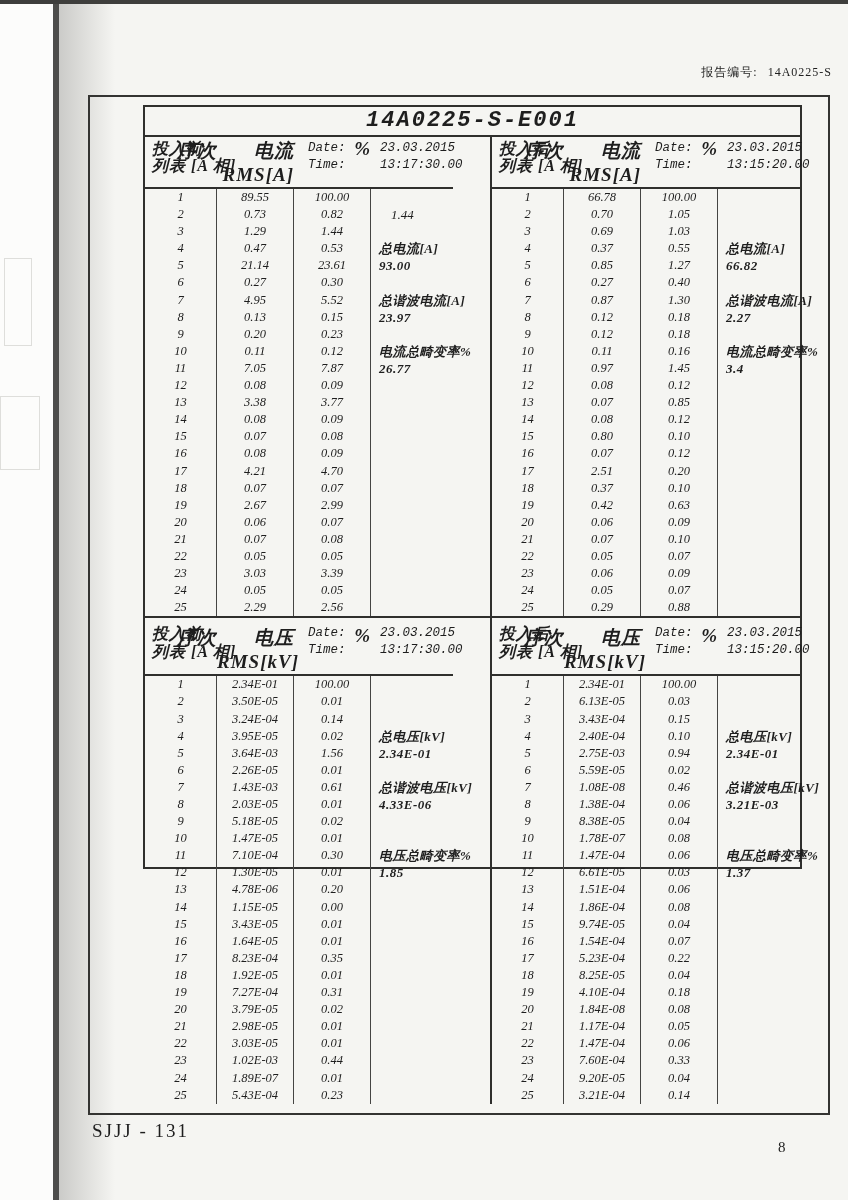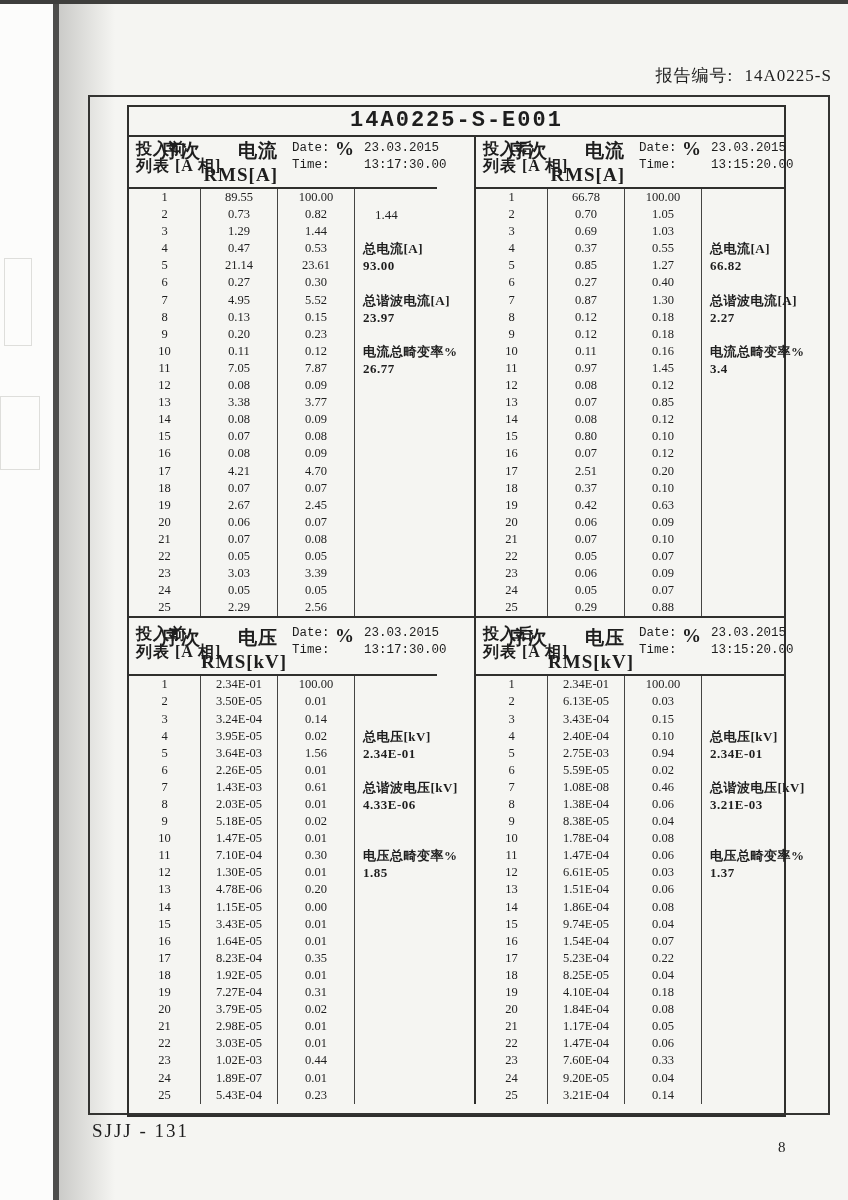--- a/index.html
+++ b/index.html
@@ -19,26 +19,26 @@
   .left-white{position:absolute;left:0;top:0;width:53px;height:1200px;background:#fcfcfb;}
   .scan-left{position:absolute;left:53px;top:0;width:6px;height:1200px;background:#4d4d4b;}
   .scan-left-shadow{position:absolute;left:59px;top:0;width:56px;height:1200px;
     background:linear-gradient(90deg,rgba(125,125,123,.35),rgba(125,125,123,0));}
   .scan-top{position:absolute;left:0;top:0;width:848px;height:4px;background:#3e3e3c;}
   .ghost{position:absolute;border:1px solid #dededb;background:transparent;}
   .g1{left:4px;top:258px;width:28px;height:88px;}
   .g2{left:0px;top:396px;width:40px;height:74px;}
 
   
-  .report-no{position:absolute;top:64px;right:16px;font-size:17px;letter-spacing:1px;}
+  .report-no{position:absolute;top:64px;right:16px;font-size:12px;letter-spacing:1px;}
   .report-no .val{font-family:var(--serif);padding-left:6px;}
 
   
   .outer-frame{position:absolute;left:88px;top:95px;width:742px;height:1020px;border:2px solid #343432;}
-  .doc-table{position:absolute;left:127px;top:105px;width:659px;height:1012px;border:2px solid var(--line-heavy);background:transparent;}
+  .doc-table{position:absolute;left:143px;top:105px;width:659px;height:764px;border:2px solid var(--line-heavy);background:transparent;font-style:italic;}
 
   .title-row{height:30px;line-height:28px;border-bottom:2px solid var(--line-heavy);
     text-align:center;font-family:var(--mono);font-size:22px;font-weight:600;letter-spacing:2px;}
 
   .section{display:flex;}
   .section + .section{border-top:2px solid var(--line-heavy);}
   .panel{flex:1;min-width:0;}
   .pright{border-left:2px solid var(--line-heavy);margin-left:37px;}
 
   .phead{position:relative;height:52px;border-bottom:2px solid var(--line-heavy);}
@@ -213,21 +213,21 @@
               </div>
               <div class="data-row">
                 <span class="cell c-seq">18</span>
                 <span class="cell c-val">0.07</span>
                 <span class="cell c-pct">0.07</span>
                 <span class="cell c-anno"></span>
               </div>
               <div class="data-row">
                 <span class="cell c-seq">19</span>
                 <span class="cell c-val">2.67</span>
-                <span class="cell c-pct">2.45</span>
+                <span class="cell c-pct">2.99</span>
                 <span class="cell c-anno"></span>
               </div>
               <div class="data-row">
                 <span class="cell c-seq">20</span>
                 <span class="cell c-val">0.06</span>
                 <span class="cell c-pct">0.07</span>
                 <span class="cell c-anno"></span>
               </div>
               <div class="data-row">
                 <span class="cell c-seq">21</span>
@@ -703,21 +703,21 @@
                 <span class="cell c-anno"></span>
               </div>
               <div class="data-row">
                 <span class="cell c-seq">9</span>
                 <span class="cell c-val">8.38E-05</span>
                 <span class="cell c-pct">0.04</span>
                 <span class="cell c-anno"></span>
               </div>
               <div class="data-row">
                 <span class="cell c-seq">10</span>
-                <span class="cell c-val">1.78E-04</span>
+                <span class="cell c-val">1.78E-07</span>
                 <span class="cell c-pct">0.08</span>
                 <span class="cell c-anno"></span>
               </div>
               <div class="data-row">
                 <span class="cell c-seq">11</span>
                 <span class="cell c-val">1.47E-04</span>
                 <span class="cell c-pct">0.06</span>
                 <span class="cell c-anno"></span>
               </div>
               <div class="data-row">
@@ -763,21 +763,21 @@
                 <span class="cell c-anno"></span>
               </div>
               <div class="data-row">
                 <span class="cell c-seq">19</span>
                 <span class="cell c-val">4.10E-04</span>
                 <span class="cell c-pct">0.18</span>
                 <span class="cell c-anno"></span>
               </div>
               <div class="data-row">
                 <span class="cell c-seq">20</span>
-                <span class="cell c-val">1.84E-04</span>
+                <span class="cell c-val">1.84E-08</span>
                 <span class="cell c-pct">0.08</span>
                 <span class="cell c-anno"></span>
               </div>
               <div class="data-row">
                 <span class="cell c-seq">21</span>
                 <span class="cell c-val">1.17E-04</span>
                 <span class="cell c-pct">0.05</span>
                 <span class="cell c-anno"></span>
               </div>
               <div class="data-row">

